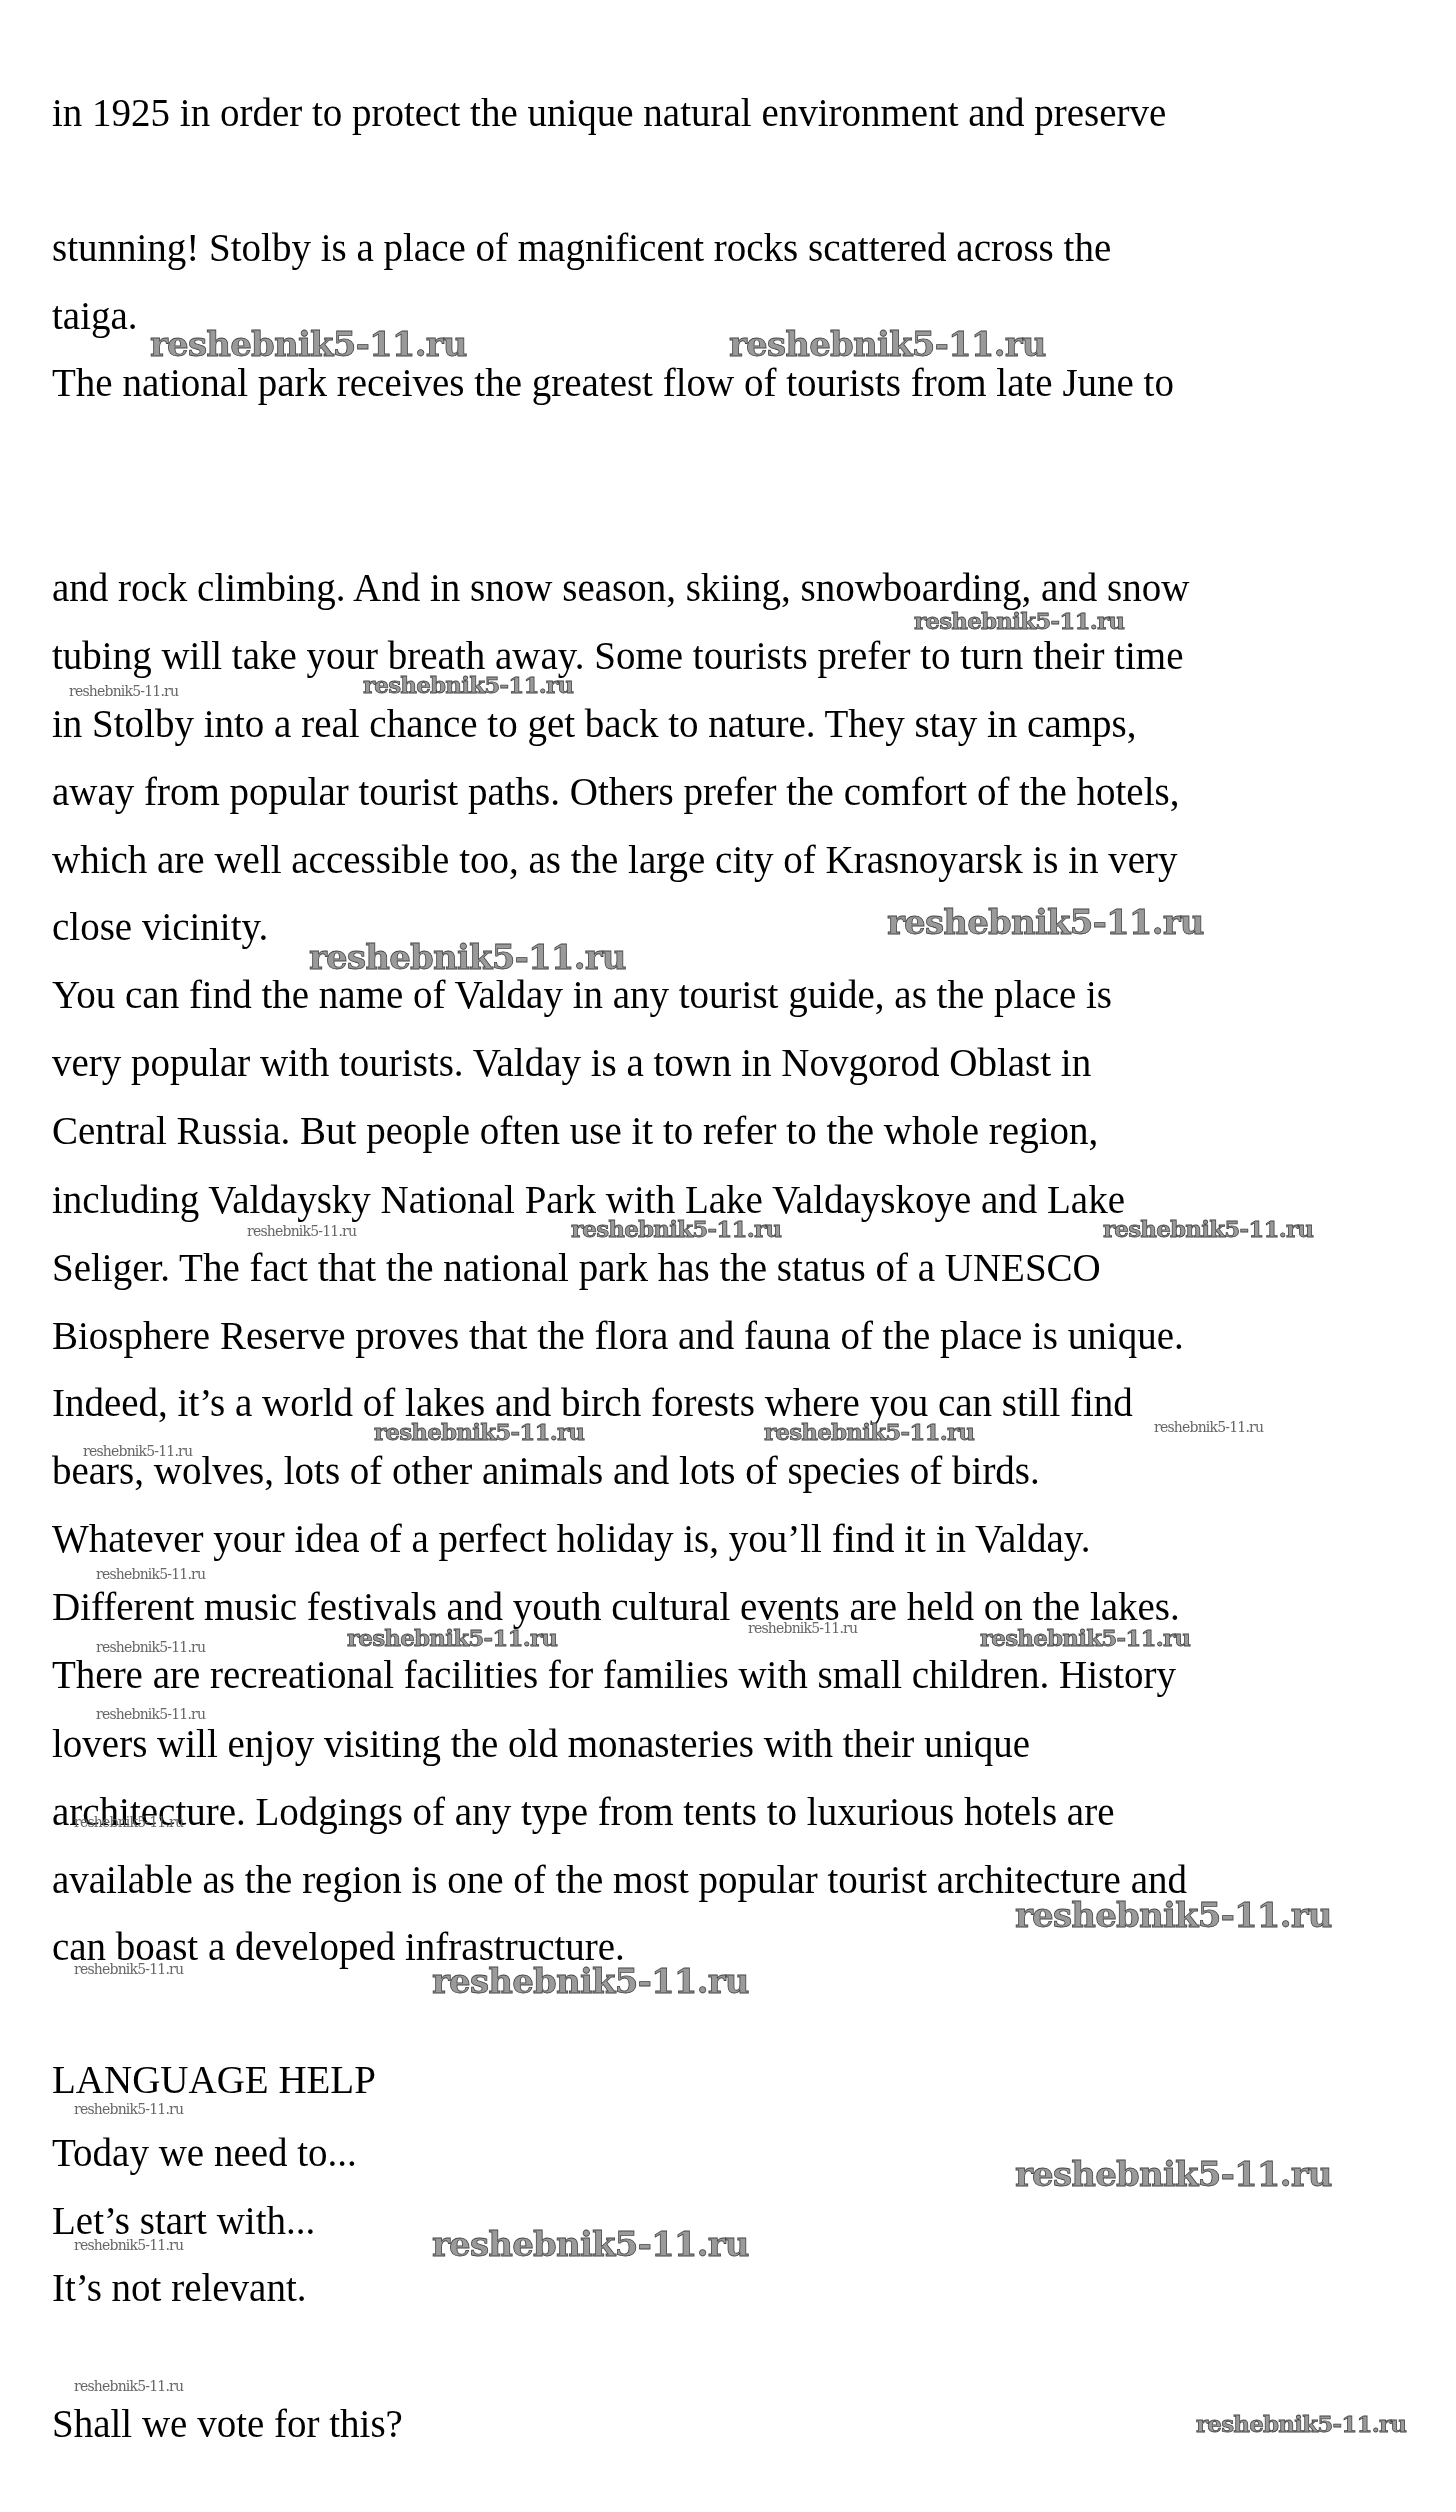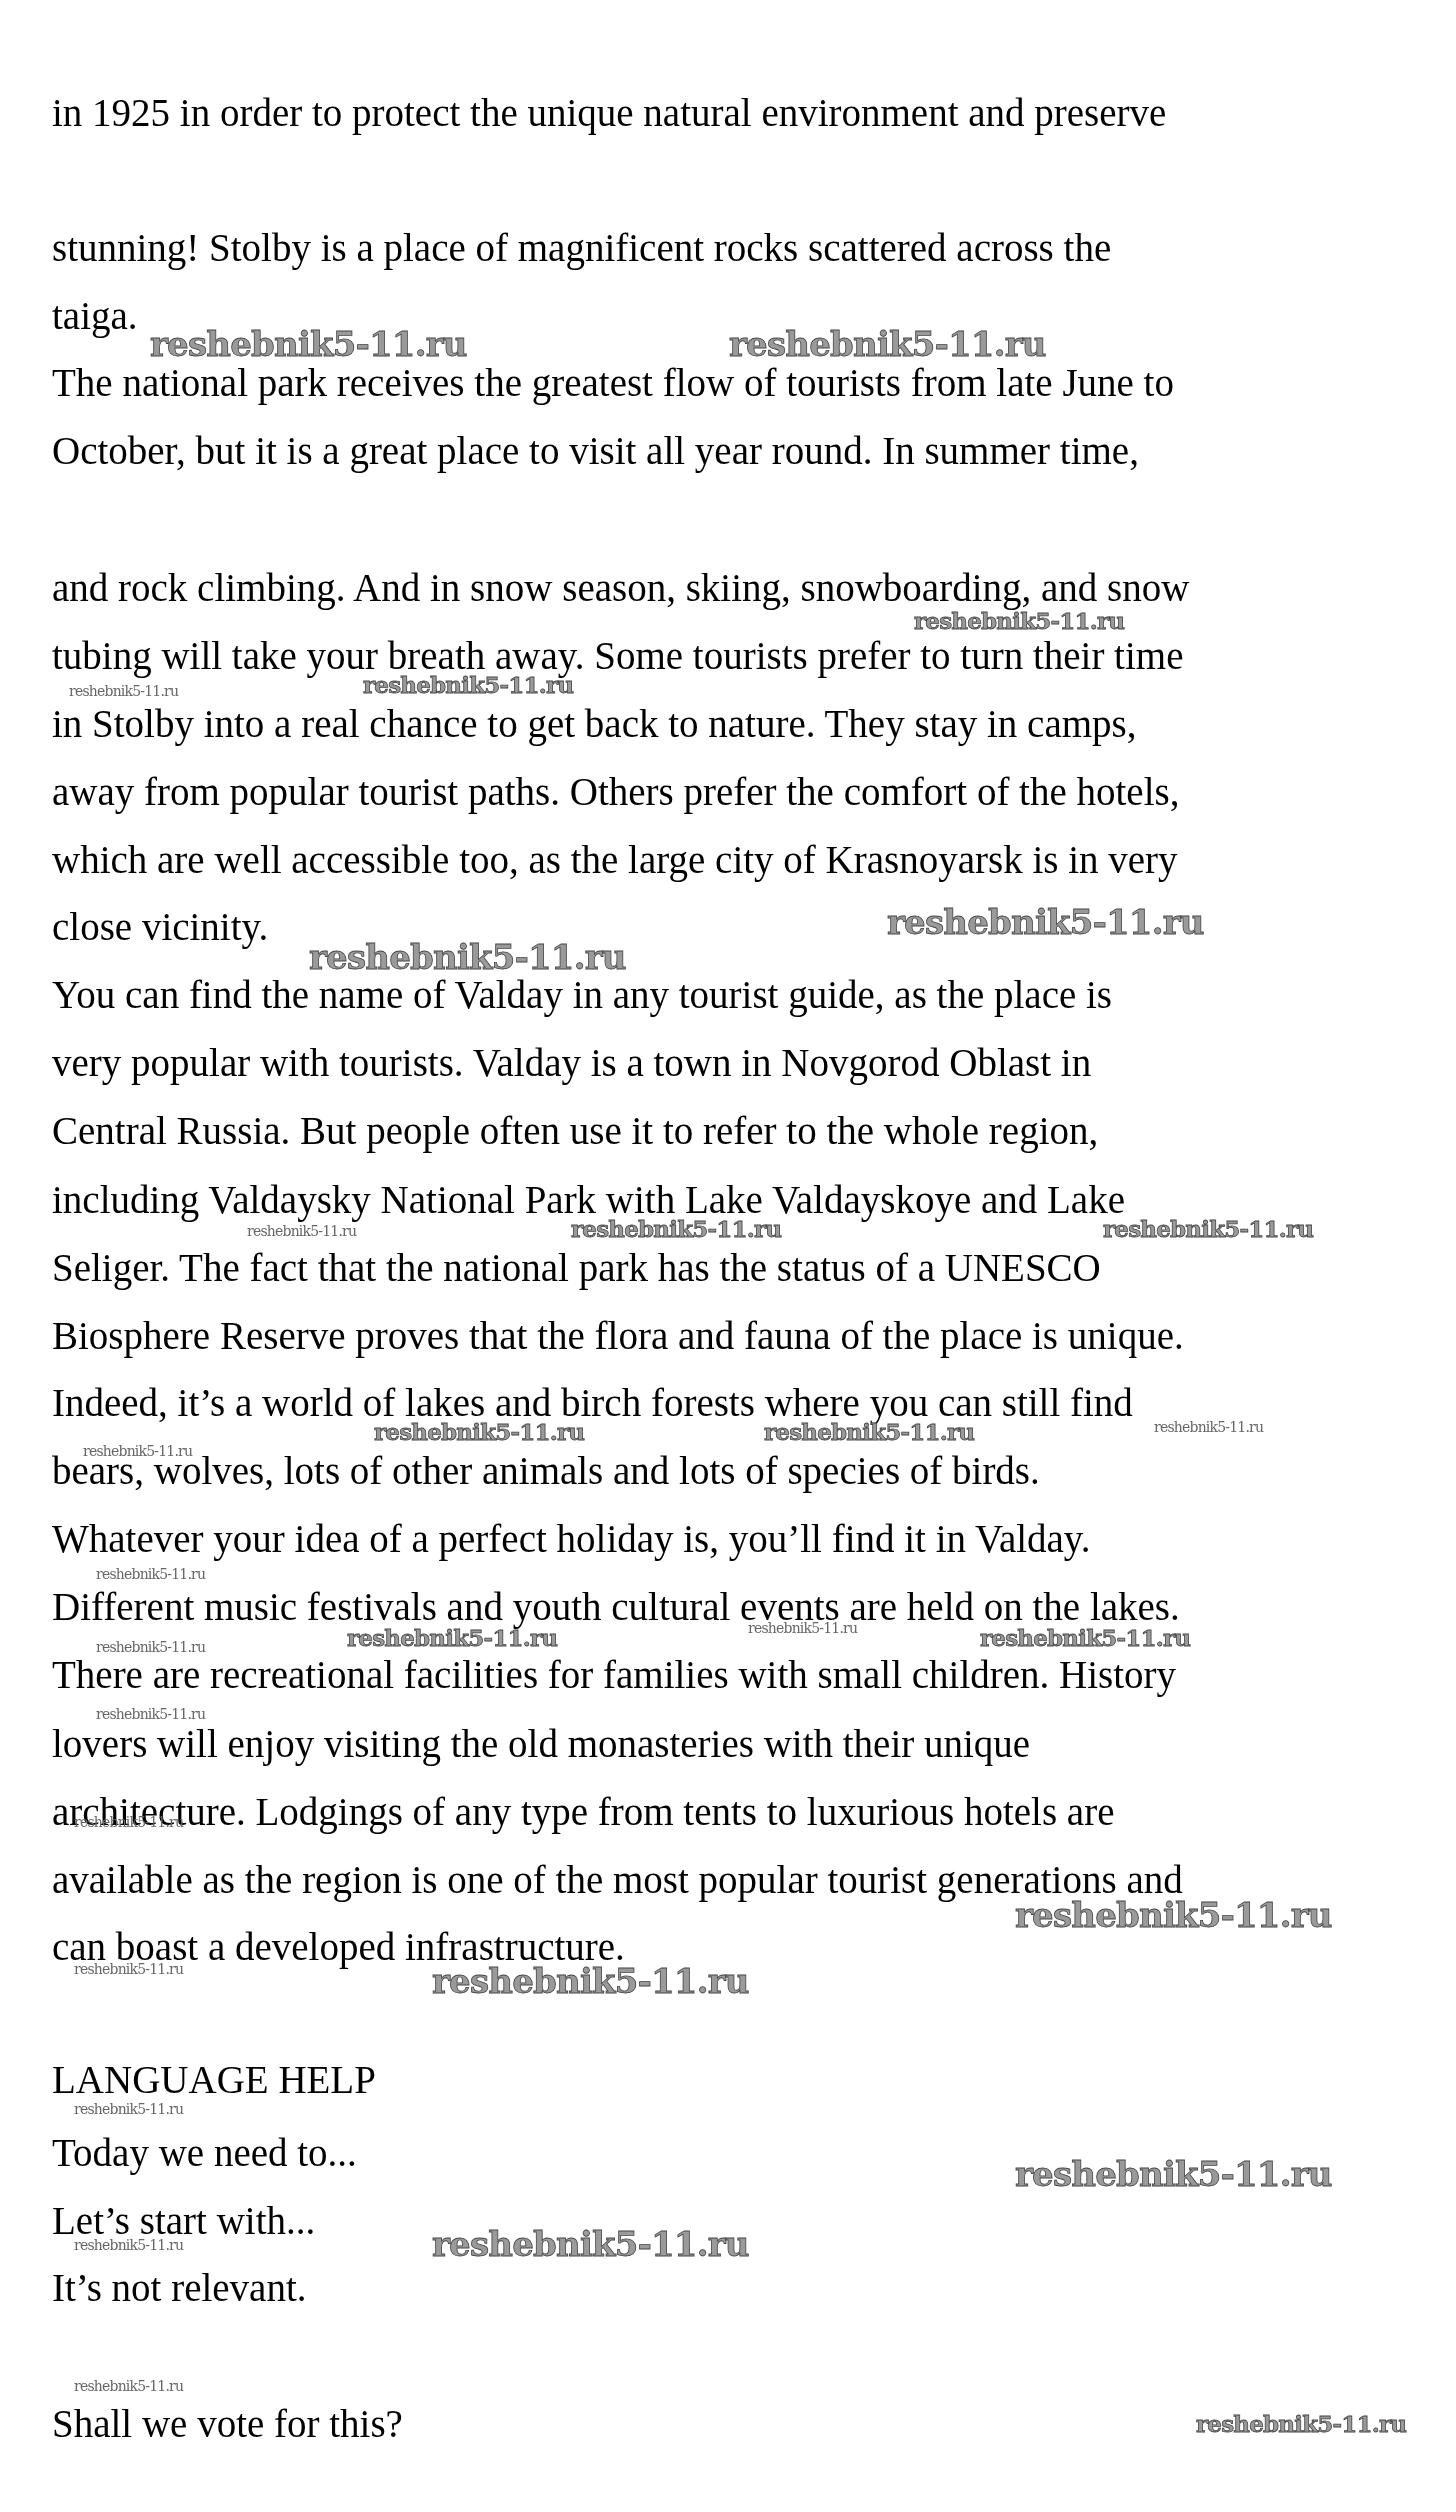--- a/index.html
+++ b/index.html
@@ -32,42 +32,41 @@
 </head>
 <body>
 
 <div class="page">
 
   <div class="line" style="top:113px">in 1925 in order to protect the unique natural environment and preserve</div>
   <div class="line" style="top:248px">stunning! Stolby is a place of magnificent rocks scattered across the</div>
   <div class="line" style="top:316px">taiga.</div>
 
   <div class="line" style="top:383px">The national park receives the greatest flow of tourists from late June to</div>
-  <div class="line" style="top:451px">October, but it is a great place to visit all year round. In summer time,</div>
   <div class="line" style="top:588px">and rock climbing. And in snow season, skiing, snowboarding, and snow</div>
   <div class="line" style="top:656px">tubing will take your breath away. Some tourists prefer to turn their time</div>
   <div class="line" style="top:792px">away from popular tourist paths. Others prefer the comfort of the hotels,</div>
   <div class="line" style="top:724px">in Stolby into a real chance to get back to nature. They stay in camps,</div>
   <div class="line" style="top:860px">which are well accessible too, as the large city of Krasnoyarsk is in very</div>
   <div class="line" style="top:927px">close vicinity.</div>
 
   <div class="line" style="top:995px">You can find the name of Valday in any tourist guide, as the place is</div>
   <div class="line" style="top:1063px">very popular with tourists. Valday is a town in Novgorod Oblast in</div>
   <div class="line" style="top:1131px">Central Russia. But people often use it to refer to the whole region,</div>
   <div class="line" style="top:1200px">including Valdaysky National Park with Lake Valdayskoye and Lake</div>
   <div class="line" style="top:1336px">Biosphere Reserve proves that the flora and fauna of the place is unique.</div>
   <div class="line" style="top:1268px">Seliger. The fact that the national park has the status of a UNESCO</div>
   <div class="line" style="top:1403px">Indeed, it’s a world of lakes and birch forests where you can still find</div>
   <div class="line" style="top:1471px">bears, wolves, lots of other animals and lots of species of birds.</div>
   <div class="line" style="top:1539px">Whatever your idea of a perfect holiday is, you’ll find it in Valday.</div>
   <div class="line" style="top:1607px">Different music festivals and youth cultural events are held on the lakes.</div>
   <div class="line" style="top:1675px">There are recreational facilities for families with small children. History</div>
   <div class="line" style="top:1744px">lovers will enjoy visiting the old monasteries with their unique</div>
   <div class="line" style="top:1812px">architecture. Lodgings of any type from tents to luxurious hotels are</div>
-  <div class="line" style="top:1880px">available as the region is one of the most popular tourist generations and</div>
+  <div class="line" style="top:1880px">available as the region is one of the most popular tourist architecture and</div>
   <div class="line" style="top:1947px">can boast a developed infrastructure.</div>
 
   <div class="line" style="top:2080px">LANGUAGE HELP</div>
   <div class="line" style="top:2153px">Today we need to...</div>
   <div class="line" style="top:2221px">Let’s start with...</div>
   <div class="line" style="top:2288px">It’s not relevant.</div>
   <div class="line" style="top:2424px">Shall we vote for this?</div>
 
   <div class="wm big" style="left:150px; top:344px">reshebnik5-11.ru</div>
   <div class="wm big" style="left:729px; top:344px">reshebnik5-11.ru</div>

